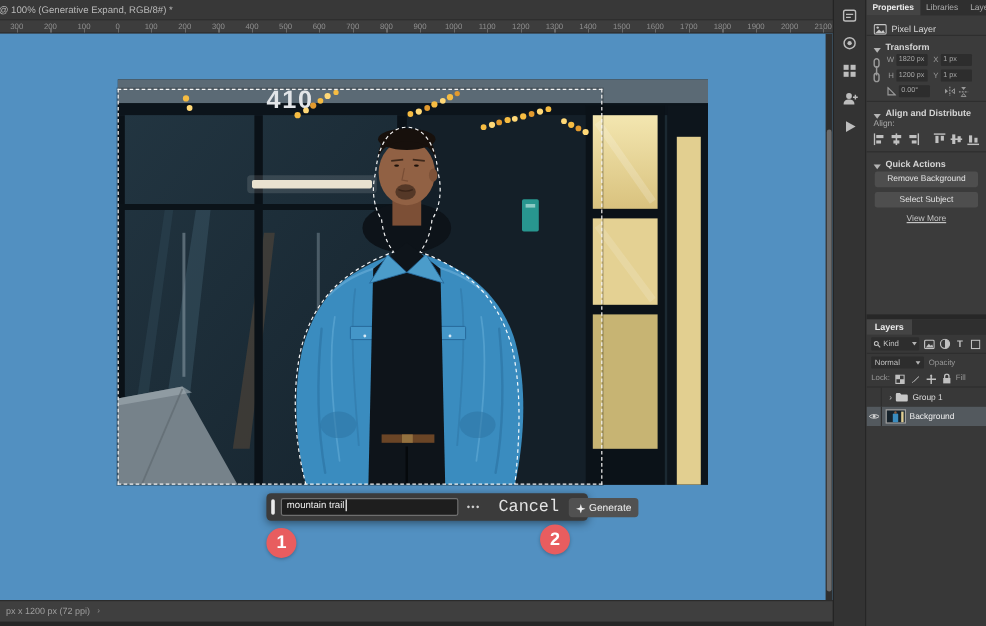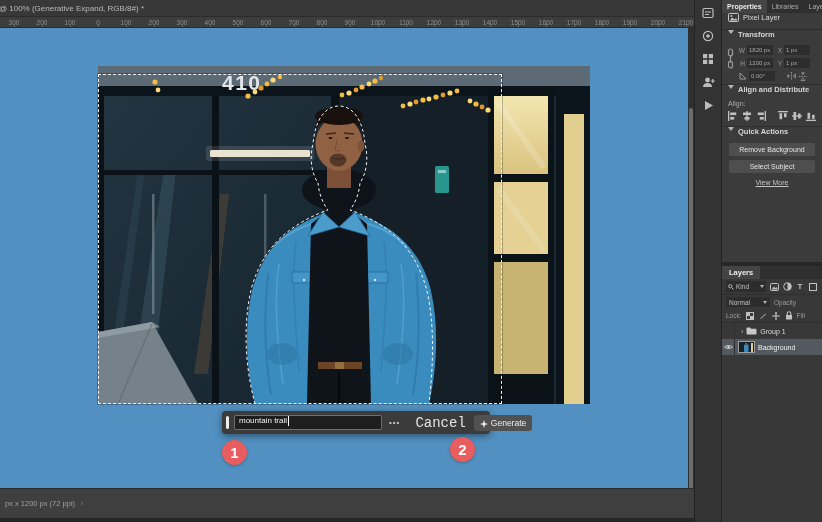--- a/index.html
+++ b/index.html
@@ -37,35 +37,35 @@
   .cancelbtn{font-size:14px;color:#e4e4e4;padding:0 3px;font-family:Liberation Mono, monospace;}
   .genbtn{display:flex;align-items:flex-end;gap:3px;background:#515151;border-radius:3px;
     padding:3px 6px;font-size:8.5px;color:#f0f0f0;}
   .badge{position:absolute;width:25px;height:25px;border-radius:50%;background:#e85d5f;
     color:#fff;font-size:15px;font-weight:bold;display:flex;align-items:center;justify-content:center;
     box-shadow:0 1px 3px rgba(0,0,0,.25);}
   .b1{left:222px;top:412px;}
   .b2{left:450px;top:409px;}
   .vscroll{position:absolute;right:0;top:0;bottom:0;width:6px;background:#2f2f2f;}
   .vscroll .thumb{position:absolute;left:1px;right:1px;top:80px;height:385px;background:#6b6b6b;border-radius:3px;}
-  .statusbar{height:34px;background:#3f3f3f;border-top:1px solid #2b2b2b;border-bottom:4px solid #262626;
+  .statusbar{height:22px;background:#3f3f3f;border-top:1px solid #2b2b2b;border-bottom:4px solid #262626;
     display:flex;align-items:center;padding:0 5px;gap:6px;font-size:7.5px;color:#9f9f9f;}
   .sb-arrow{color:#8a8a8a;font-size:7px;}
   
   .dock{width:28px;background:#333333;border-left:1px solid #242424;border-right:1px solid #242424;
     display:flex;flex-direction:column;align-items:center;padding-top:6px;gap:9px;}
   .dicon{width:14px;height:14px;display:flex;align-items:center;justify-content:center;}
   .dicon svg{display:block;}
   
   .panels{width:100px;background:#3b3b3b;display:flex;flex-direction:column;overflow:hidden;}
   .ptabs{height:13px;background:#2f2f2f;display:flex;align-items:stretch;flex:0 0 13px;}
   .ptab{font-size:7px;color:#ababab;display:flex;align-items:center;padding:0 5px;white-space:nowrap;}
   .ptab.active{background:#444444;color:#ececec;font-weight:bold;}
   .props{flex:0 0 249px;display:flex;flex-direction:column;background:#3b3b3b;}
-  .prow{display:flex;align-items:flex-start;gap:4px;padding:0 6px;}
+  .prow{display:flex;align-items:flex-end;gap:4px;padding:0 6px;}
   .pixelrow{height:17px;border-bottom:1px solid #2e2e2e;font-size:7.5px;color:#d8d8d8;}
   .sechead{height:14px;font-size:7.5px;font-weight:bold;color:#d5d5d5;gap:4px;}
   .tri{width:0;height:0;border-left:3px solid transparent;border-right:3px solid transparent;border-top:4px solid #b5b5b5;}
   .tf{position:relative;padding:1px 6px 3px 16px;display:flex;flex-direction:column;gap:3px;border-bottom:1px solid #2e2e2e;}
   .linkicon{position:absolute;left:5px;top:4px;}
   .trow{display:flex;align-items:center;gap:2px;}
   .flabel{font-size:6.5px;color:#9a9a9a;width:7px;text-align:right;}
   .ffield{width:26px;background:#2d2d2d;border-radius:1px;font-size:6px;color:#a8a8a8;
     padding:2px 2px;white-space:nowrap;overflow:hidden;}
   .miniicon{width:9px;height:9px;display:flex;align-items:center;justify-content:center;}

